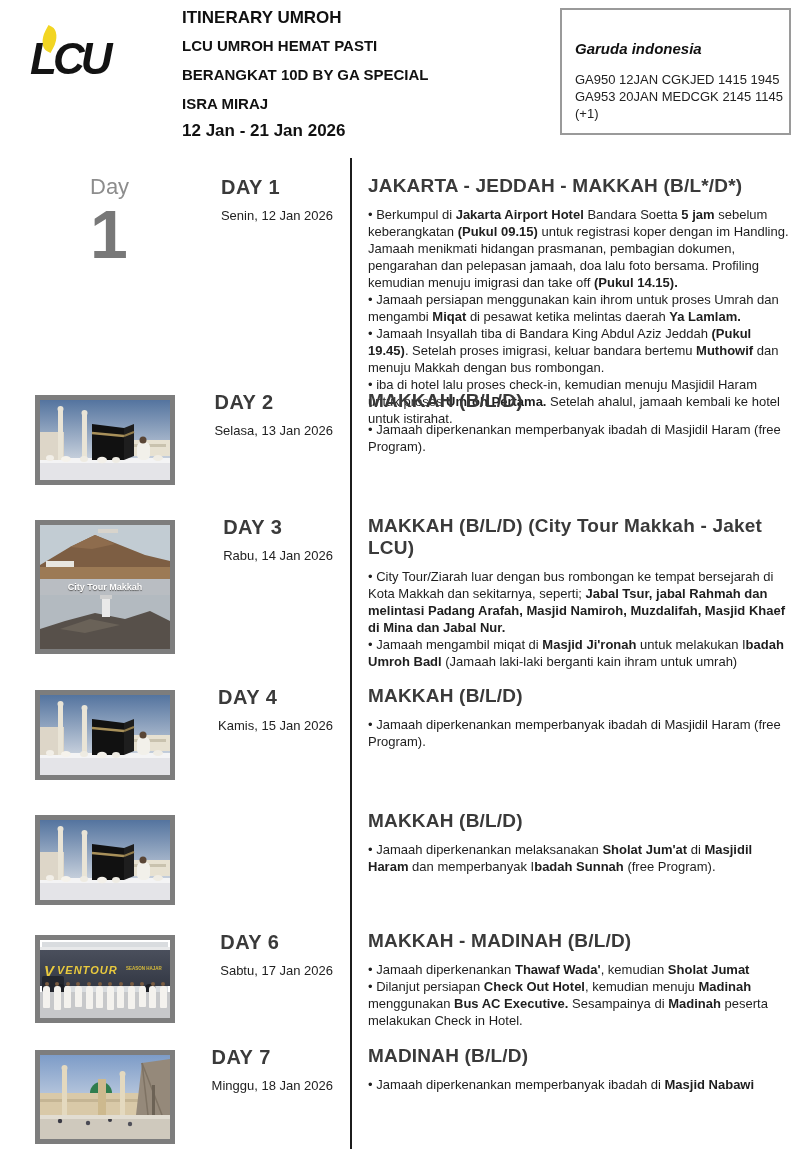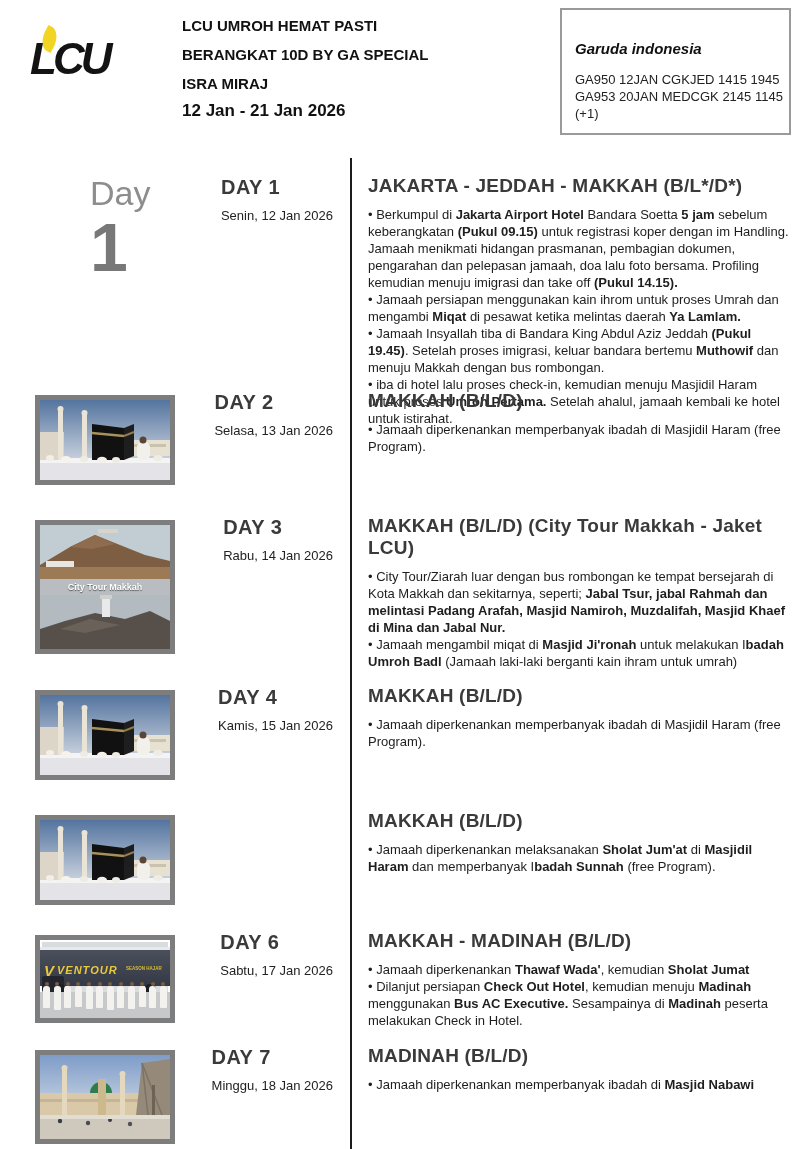--- a/index.html
+++ b/index.html
@@ -18,21 +18,21 @@
   .daterange{font-size:17px;font-weight:bold;color:#111;margin-top:3px;}
   .flightbox{position:absolute;left:560px;top:8px;width:231px;height:127px;box-sizing:border-box;
              border:2px solid #9a9a9a;display:flex;flex-direction:column;justify-content:center;
              padding-left:13px;padding-top:18px;}
   .airline{font-size:15px;font-weight:bold;font-style:italic;color:#111;margin-bottom:14px;}
   .flightline{font-size:13px;color:#222;line-height:17px;}
   
   .divider{position:absolute;left:350px;top:158px;width:2px;height:991px;background:#1c1c1c;}
   
   .daymark{position:absolute;left:90px;top:174px;}
-  .daymark-word{font-size:34px;color:#8d8d8d;}
+  .daymark-word{font-size:22px;color:#8d8d8d;}
   .daymark-num{font-size:68px;font-weight:800;color:#787878;line-height:0.95;margin-top:2px;}
   
   .rows{position:relative;}
   .day-row{display:flex;}
   .row-1{height:215px;} .row-2{height:125px;} .row-3{height:170px;} .row-4{height:125px;}
   .row-5{height:120px;} .row-6{height:115px;} .row-7{height:109px;}
   .left-cell{width:351px;box-sizing:border-box;display:flex;align-items:flex-start;
              justify-content:space-between;padding:6px 18px 0 35px;}
   .photo-slot{width:142px;}
   .day-head{margin-left:auto;text-align:left;}
@@ -72,20 +72,21 @@
 <body>
 
 <div class="page">
 
   <div class="header">
     <div class="logo">
       <span class="logo-flame"></span>
       <span class="logo-text">LCU</span>
     </div>
     <div class="titleblock">
+      <div class="kicker">ITINERARY UMROH</div>
       <div class="maintitle">
         <div>LCU UMROH HEMAT PASTI</div>
         <div>BERANGKAT 10D BY GA SPECIAL</div>
         <div>ISRA MIRAJ</div>
       </div>
       <div class="daterange">12 Jan - 21 Jan 2026</div>
     </div>
     <div class="flightbox">
       <div class="airline">Garuda indonesia</div>
       <div class="flightline">GA950 12JAN CGKJED 1415 1945</div>

